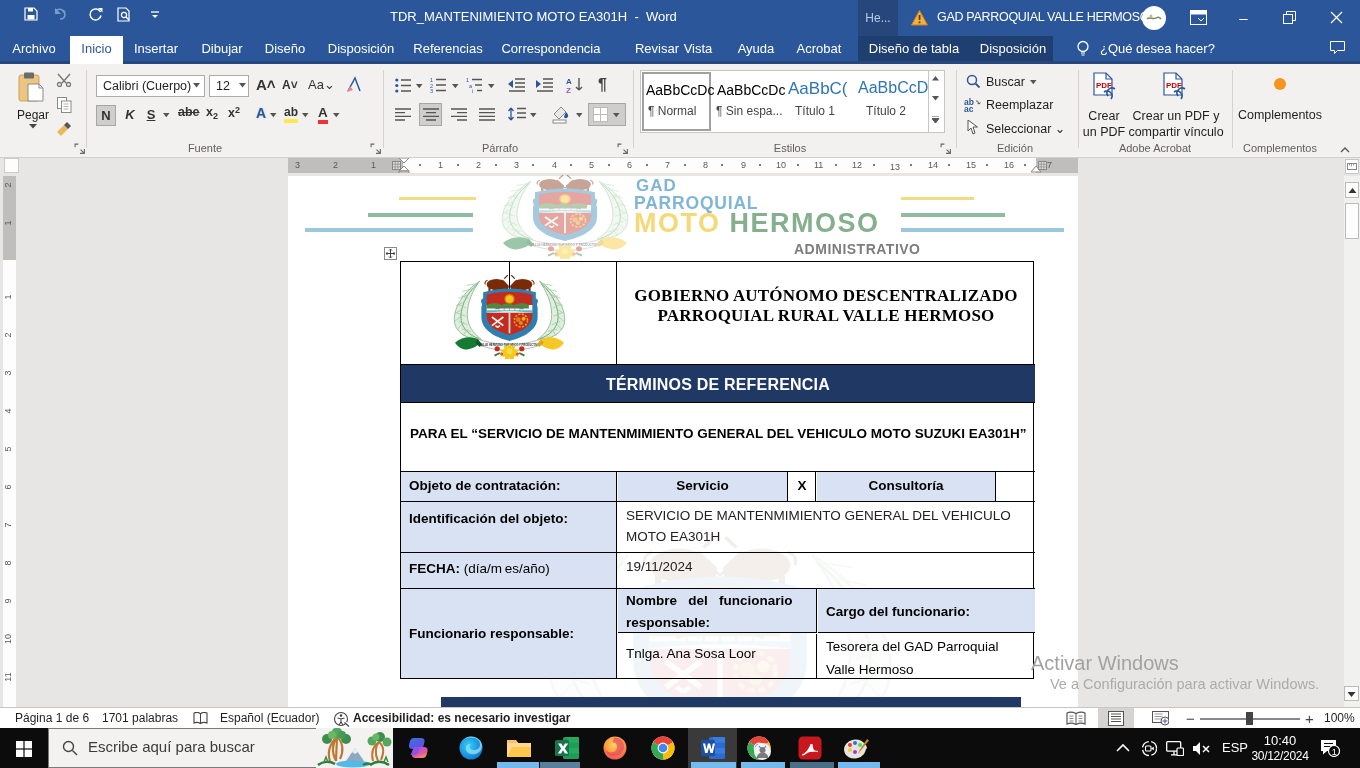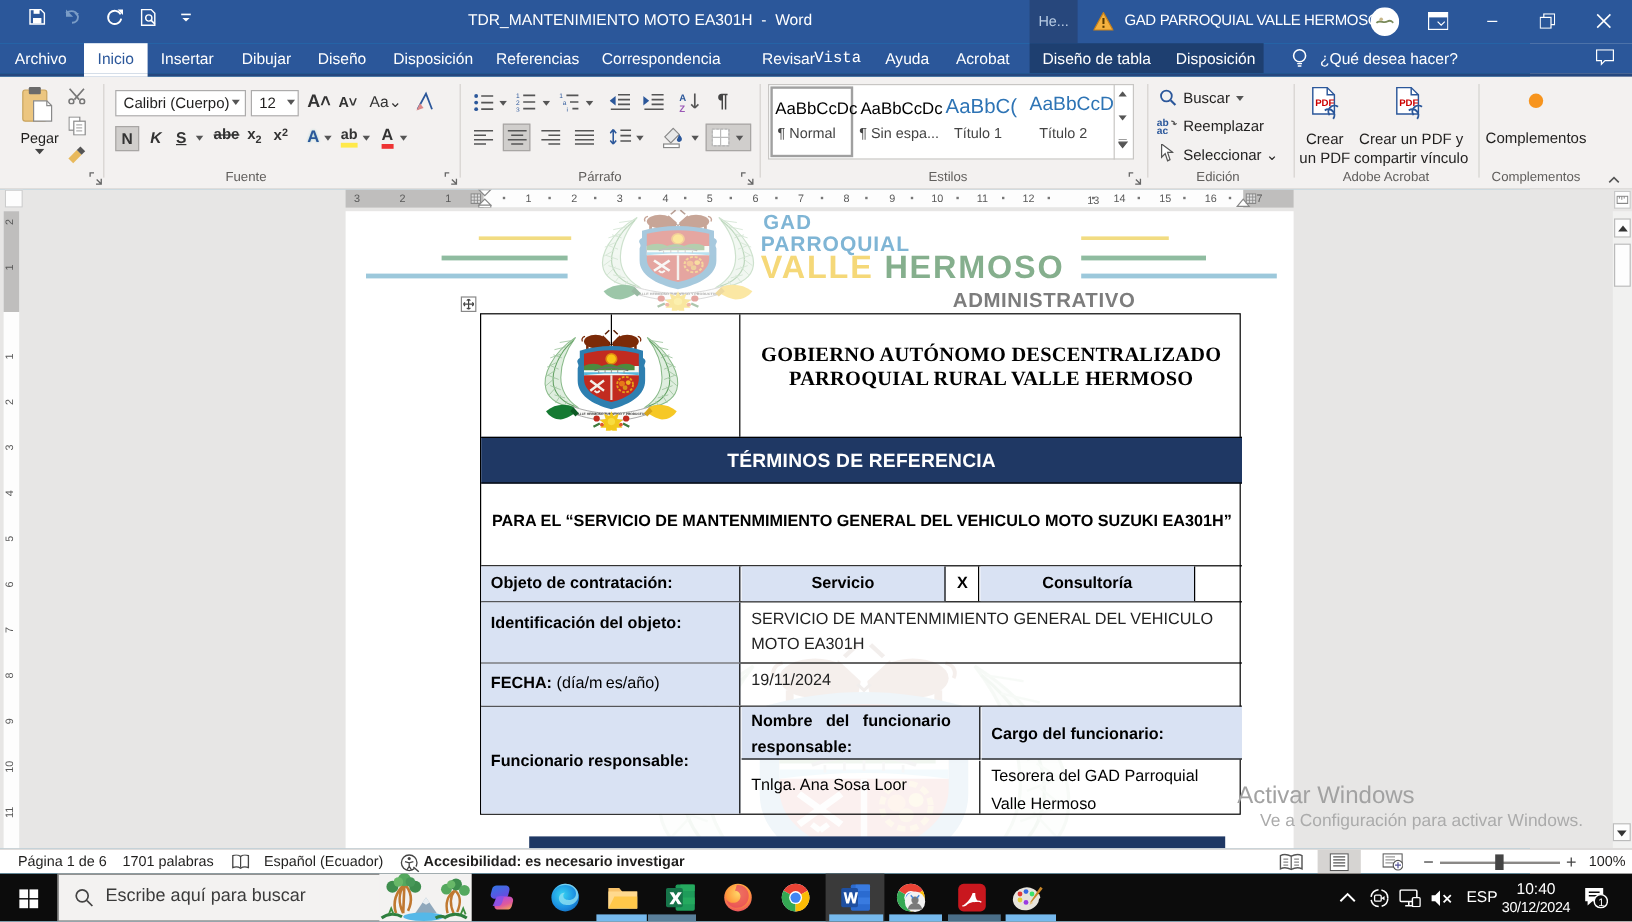--- a/index.html
+++ b/index.html
@@ -176,21 +176,21 @@
 
   <div id="tabrow">
     <div class="tab" style="left:10px;width:48px;">Archivo</div>
     <div class="tab" style="left:128px;width:56px;">Insertar</div>
     <div class="tab" style="left:196px;width:52px;">Dibujar</div>
     <div class="tab" style="left:259px;width:52px;">Diseño</div>
     <div class="tab" style="left:322px;width:78px;">Disposición</div>
     <div class="tab" style="left:410px;width:76px;">Referencias</div>
     <div class="tab" style="left:496px;width:110px;">Correspondencia</div>
     <div class="tab" style="left:616px;width:50px;margin-left:16px;">Revisar</div>
-    <div class="tab" style="left:676px;width:44px;font-family:Liberation Mono, monospace;">Vista</div>
+    <div class="tab" style="left:676px;width:44px;">Vista</div>
     <div class="tab" style="left:730px;width:52px;">Ayuda</div>
     <div class="tab" style="left:790px;width:58px;">Acrobat</div>
     <div id="ctx-tabs">
       <div class="tab" style="left:8px;width:96px;">Diseño de tabla</div>
       <div class="tab" style="left:116px;width:78px;">Disposición</div>
     </div>
     <svg class="abs" style="left:1076px;top:4px" width="14" height="18" viewBox="0 0 14 18">
         <circle cx="7" cy="6.5" r="5" fill="none" stroke="#fff" stroke-width="1.3"></circle>
         <path d="M5 13 h4 M5.5 15 h3" stroke="#fff" stroke-width="1.2"></path>
       </svg>
@@ -447,21 +447,21 @@
       <div class="tick" style="left:226px;top:2px;">3</div>
       <div class="tick" style="left:264px;top:2px;">4</div>
       <div class="tick" style="left:301px;top:2px;">5</div>
       <div class="tick" style="left:339px;top:2px;">6</div>
       <div class="tick" style="left:377px;top:2px;">7</div>
       <div class="tick" style="left:415px;top:2px;">8</div>
       <div class="tick" style="left:453px;top:2px;">9</div>
       <div class="tick" style="left:488px;top:2px;">10</div>
       <div class="tick" style="left:526px;top:2px;">11</div>
       <div class="tick" style="left:564px;top:2px;">12</div>
-      <div class="tick" style="left:602px;top:4px;margin-left:16px;">13</div>
+      <div class="tick" style="left:602px;top:4px;">13</div>
       <div class="tick" style="left:640px;top:2px;">14</div>
       <div class="tick" style="left:678px;top:2px;">15</div>
       <div class="tick" style="left:716px;top:2px;">16</div>
       <div class="tick" style="left:754px;top:2px;">17</div>
       <div class="abs" style="left:131px;top:6px;width:2px;height:2px;background:#777;"></div>
         <div class="abs" style="left:169px;top:6px;width:2px;height:2px;background:#777;"></div>
         <div class="abs" style="left:207px;top:6px;width:2px;height:2px;background:#777;"></div>
         <div class="abs" style="left:244px;top:6px;width:2px;height:2px;background:#777;"></div>
         <div class="abs" style="left:282px;top:6px;width:2px;height:2px;background:#777;"></div>
         <div class="abs" style="left:320px;top:6px;width:2px;height:2px;background:#777;"></div>
@@ -517,22 +517,22 @@
       <div class="abs" style="left:613px;top:21px;width:73px;height:3px;background:#F2DC82;"></div>
       <div class="abs" style="left:613px;top:37px;width:104px;height:3.5px;background:#8FBCA0;"></div>
       <div class="abs" style="left:613px;top:52px;width:163px;height:4px;background:#9CC8DB;"></div>
 
       <svg class="abs" style="left:207px;top:-6px;opacity:0.42" width="140" height="89" viewBox="0 0 140 104" preserveAspectRatio="none">
         <use href="#crest"></use>
       </svg>
 
       <div class="abs" style="left:348px;top:0px;font-size:17px;font-weight:bold;color:#7FB5D5;letter-spacing:1px;">GAD</div>
       <div class="abs" style="left:346px;top:17px;font-size:17.5px;font-weight:bold;color:#7FB5D5;letter-spacing:0.8px;">PARROQUIAL</div>
-      <div class="abs" style="left:346px;top:32px;font-size:27px;font-weight:bold;letter-spacing:1.5px;"><span style="color:#F5D878;">VALLE</span> <span style="color:#85AF8D;">HERMOSO</span></div>
-      <div class="abs" style="left:506px;top:65px;font-size:17px;font-weight:bold;color:#7D7D7D;letter-spacing:0.5px;">ADMINISTRATIVO</div>
+      <div class="abs" style="left:346px;top:32px;font-size:27px;font-weight:bold;letter-spacing:1.5px;"><span style="color:#F5D878;">MOTO</span> <span style="color:#85AF8D;">HERMOSO</span></div>
+      <div class="abs" style="left:506px;top:65px;font-size:14px;font-weight:bold;color:#7D7D7D;letter-spacing:0.5px;">ADMINISTRATIVO</div>
 
       <div class="abs" style="left:96px;top:71px;width:13px;height:13px;border:1px solid #888;background:#fff;"></div>
       <svg class="abs" style="left:98px;top:73px" width="9" height="9" viewBox="0 0 9 9">
           <path d="M4.5 0 v9 M0 4.5 h9 M4.5 0 l-1.5 1.5 M4.5 0 l1.5 1.5 M4.5 9 l-1.5 -1.5 M4.5 9 l1.5 -1.5 M0 4.5 l1.5 -1.5 M0 4.5 l1.5 1.5 M9 4.5 l-1.5 -1.5 M9 4.5 l-1.5 1.5" stroke="#444" fill="none"></path>
         </svg>
 
       <svg class="abs" style="left:242px;top:346px;opacity:0.07" width="380" height="264" viewBox="0 0 140 104" preserveAspectRatio="none">
         <use href="#crest"></use>
       </svg>
 

